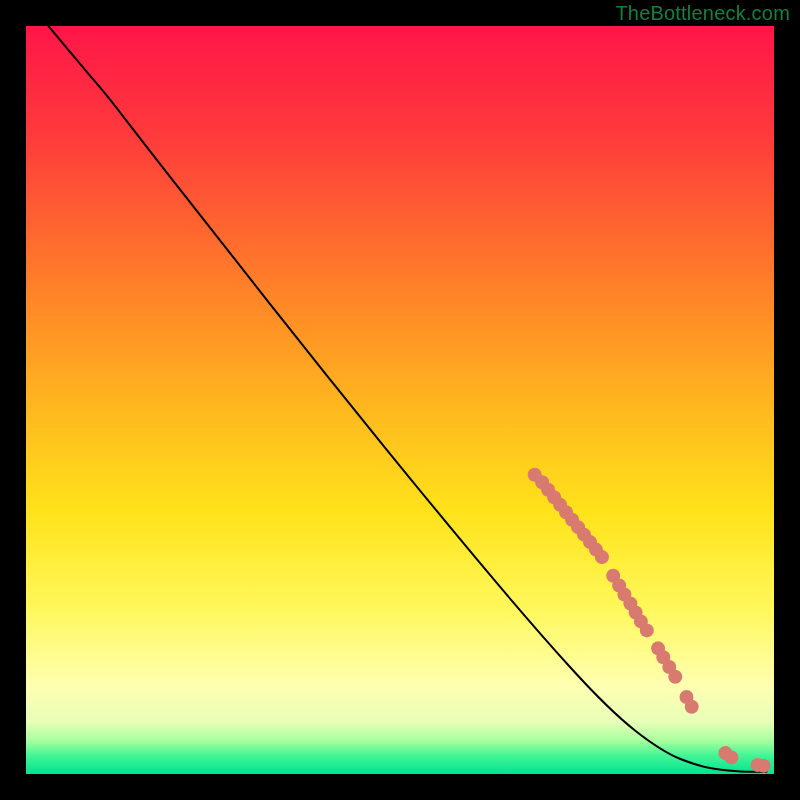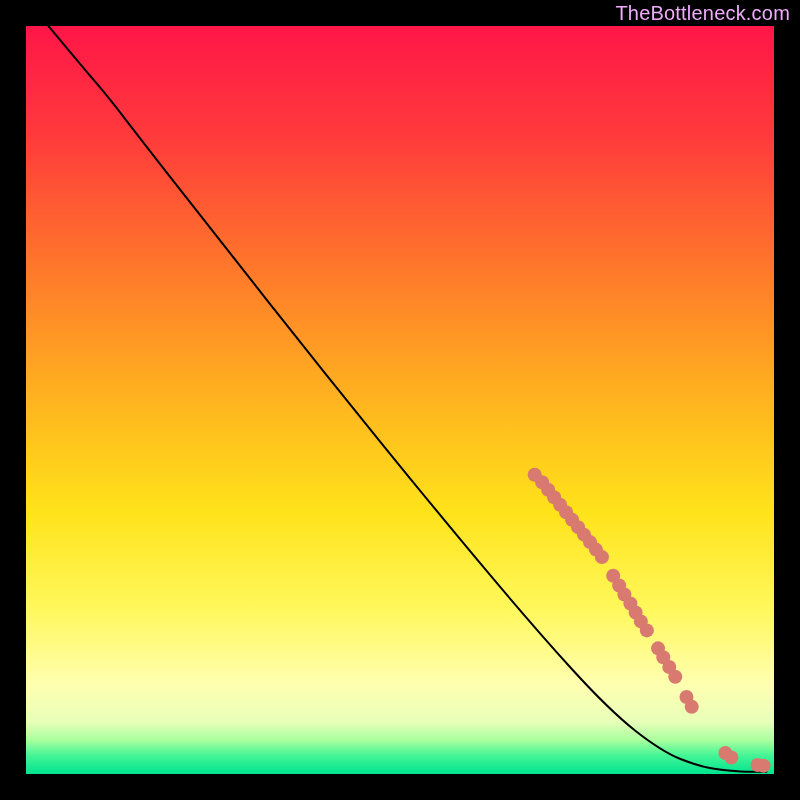--- a/index.html
+++ b/index.html
@@ -14,21 +14,21 @@
     position: relative;
     width: 800px;
     height: 800px;
   }
   .watermark {
     position: absolute;
     top: 2px;
     right: 10px;
     font-family: Arial, Helvetica, sans-serif;
     font-size: 20px;
-    color: #f0abfc;
+    color: #15803d;
     letter-spacing: 0.2px;
   }
   .plot {
     position: absolute;
     left: 26px;
     top: 26px;
     width: 748px;
     height: 748px;
   }
   svg { display: block; }

